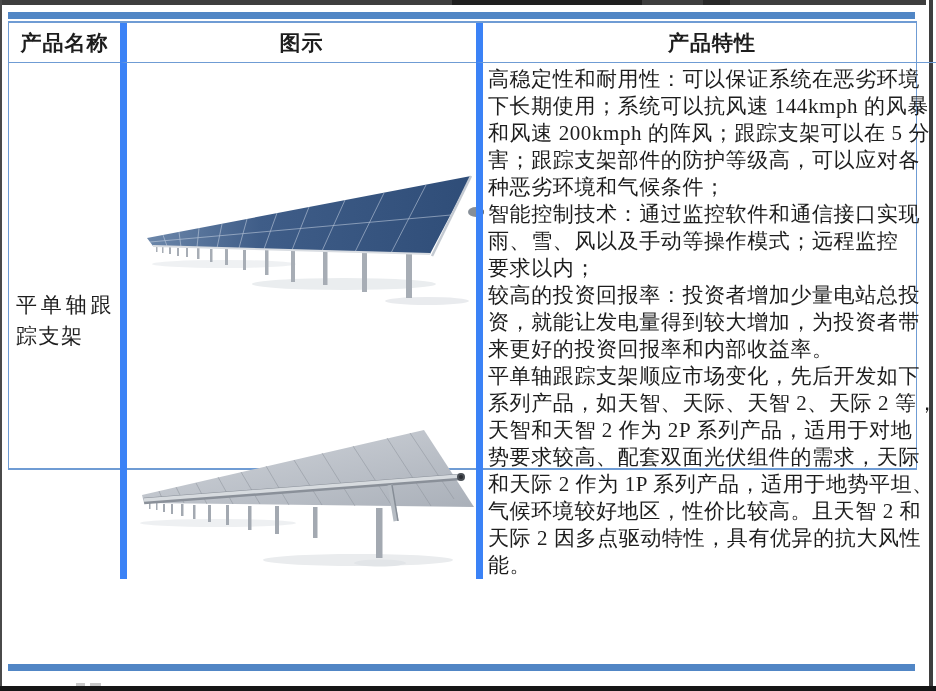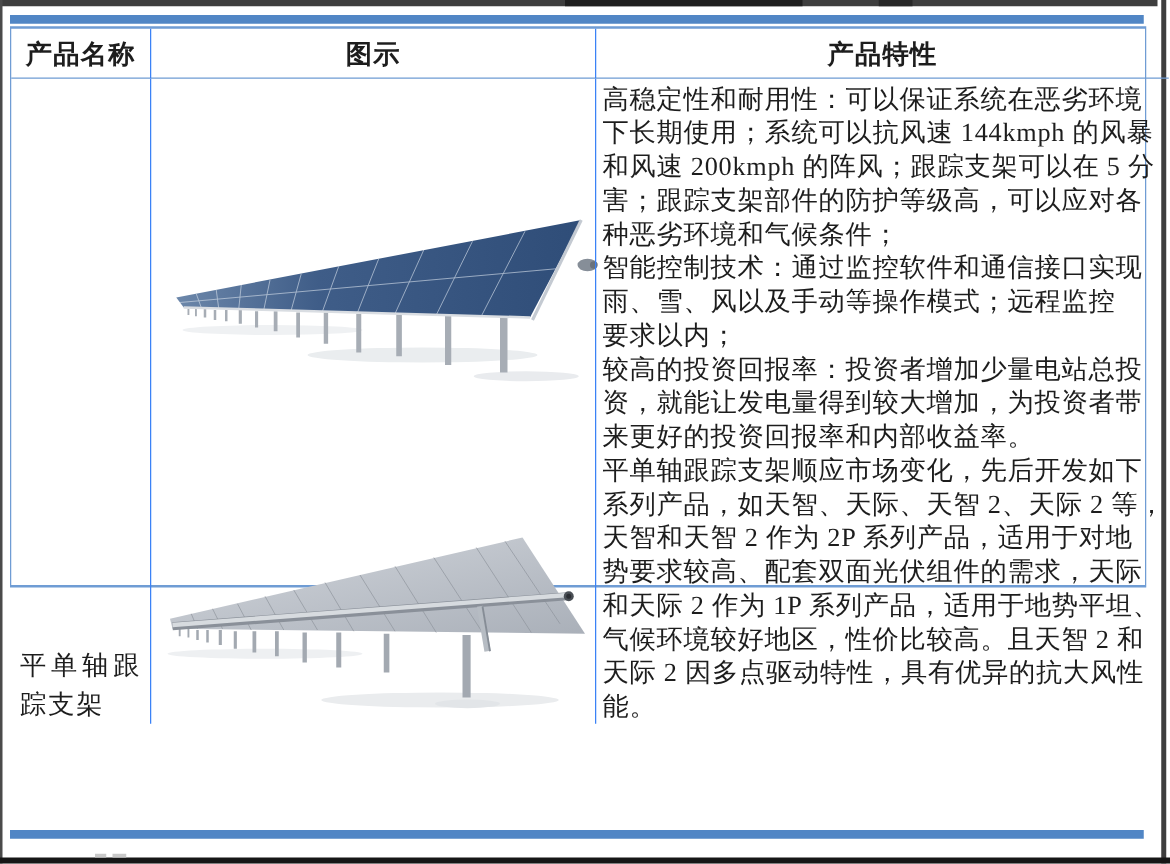--- a/index.html
+++ b/index.html
@@ -21,25 +21,25 @@
   .bar{position:absolute;left:8px;width:907px;background:#5186c5;}
   .bar-top{top:12px;height:7px;}
   .bar-bottom{top:664px;height:7px;}
   
   .ptable{
     position:absolute;left:8px;top:21px;width:909px;height:449px;
     border:1px solid #6f9cd4;border-top-width:2px;border-bottom-width:2px;
     display:grid;grid-template-columns:111px 356px auto;grid-template-rows:40px auto;
     box-sizing:border-box;background:#fff;
   }
-  .cell{box-sizing:border-box;border-left:1px solid #3b82f6;position:relative;}
+  .cell{box-sizing:border-box;border-left:7px solid #3b82f6;position:relative;}
   .cell.first{border-left:none;}
   .hcell{border-bottom:1px solid #6f9cd4;display:flex;align-items:center;justify-content:center;
     font-weight:700;font-size:21px;letter-spacing:1px;}
-  .name-cell{display:flex;align-items:flex-end;}
+  .name-cell{display:flex;align-items:center;}
   .pname{font-size:21px;line-height:31px;letter-spacing:1.5px;padding:0 7px;text-align:justify;}
   .features{padding:3px 3px 0 5px;}
   .tline{font-size:21px;line-height:27px;letter-spacing:0.6px;white-space:nowrap;}
   .illu{position:absolute;}
   .illu1{left:2px;top:87px;}
   .illu2{left:1px;top:350px;}
 </style>
 </head>
 <body>
 

